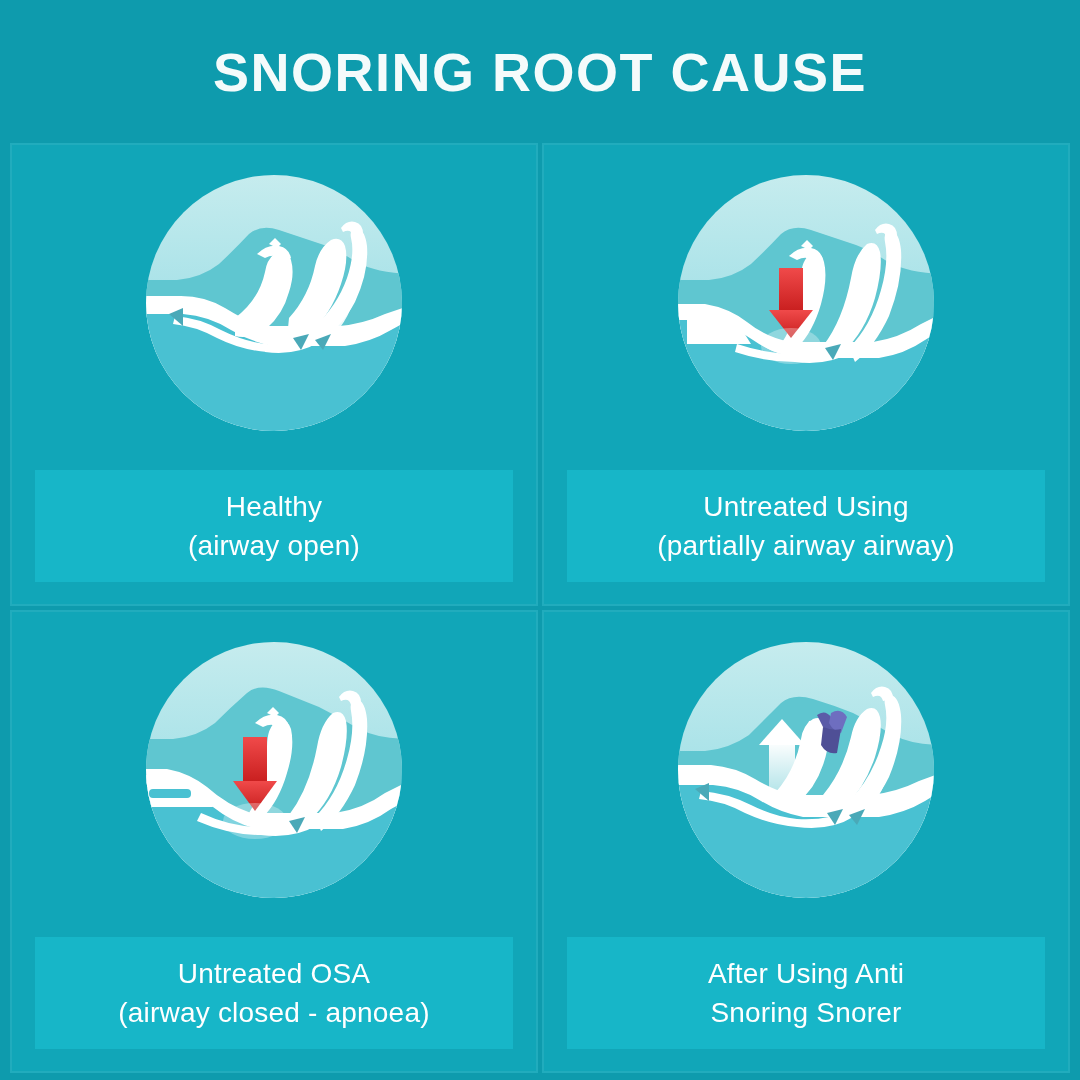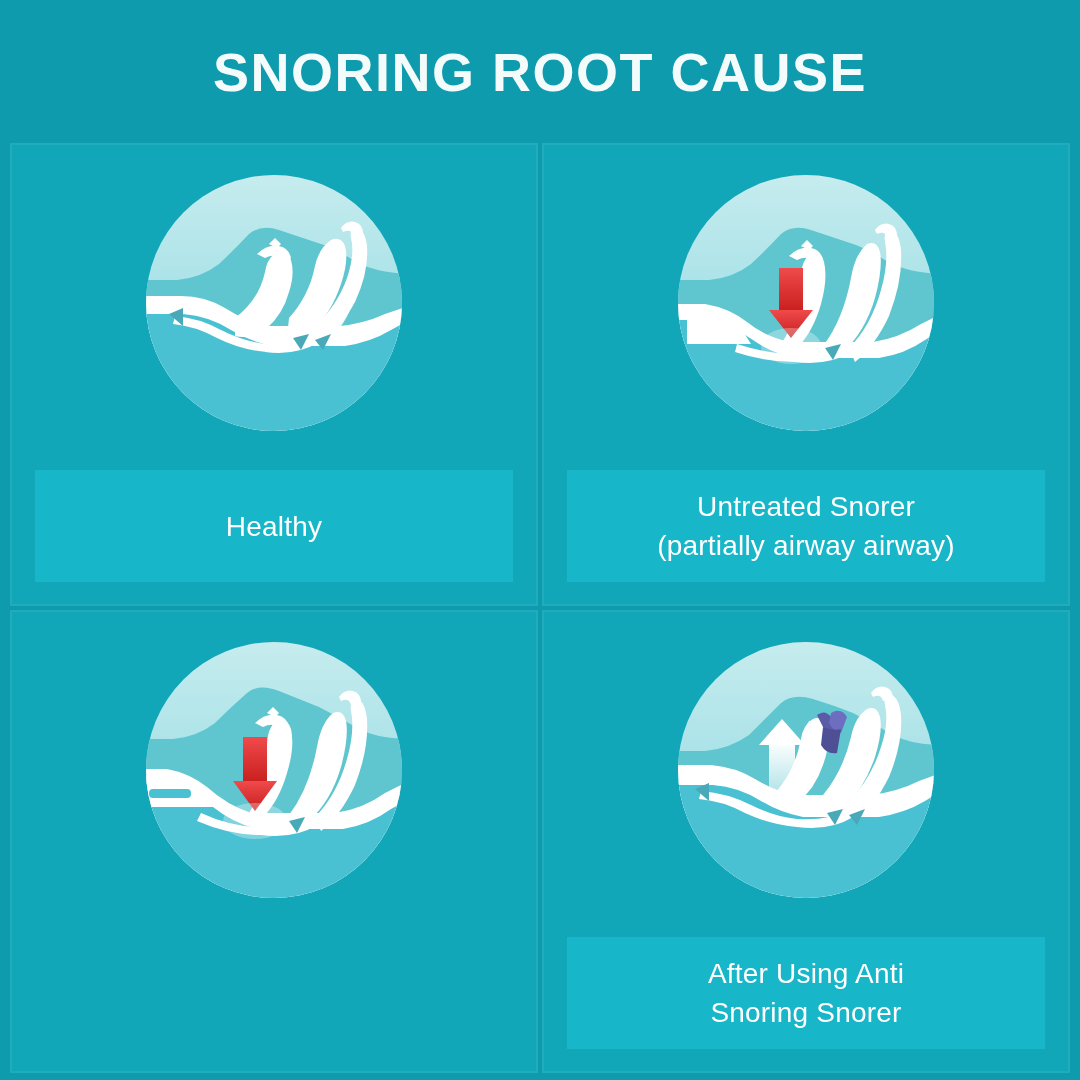--- a/index.html
+++ b/index.html
@@ -106,20 +106,21 @@
             <path d="M126 176 Q156 178 176 166 L180 174 Q158 188 126 184 Z" fill="#FFFFFF"></path>
             <path d="M30 146 L44 140 L44 158 Z" fill="#4AA9B8"></path>
             <path d="M154 170 L170 166 L162 182 Z" fill="#4AA9B8"></path>
             <path d="M186 162 Q204 142 210 116 L218 120 Q212 150 192 170 Z" fill="#FFFFFF" opacity="0.9"></path>
             <path d="M176 172 L192 166 L184 182 Z" fill="#4AA9B8"></path>
           </g>
         </svg>
       </div>
       <div class="label-band">
         <div class="label-line">Healthy</div>
+        <div class="label-line">(airway open)</div>
       </div>
     </div>
 
     <div class="card">
       <div class="illus-wrap">
         <svg viewBox="0 0 270 270" xmlns="http://www.w3.org/2000/svg">
           <defs>
             <linearGradient id="cg2" x1="0" y1="0" x2="0" y2="1">
               <stop offset="0%" stop-color="#C6ECEE"></stop>
               <stop offset="48%" stop-color="#A8E2E8"></stop>
@@ -160,21 +161,21 @@
             <path d="M124 186 Q156 188 176 176 L180 184 Q158 198 124 194 Z" fill="#FFFFFF"></path>
             <path d="M154 180 L170 176 L162 192 Z" fill="#4AA9B8"></path>
             <path d="M92 168 Q104 178 118 180 L114 186 Q98 184 88 174 Z" fill="#FFFFFF"></path>
             <rect x="108" y="100" width="24" height="44" fill="url(#ra2)"></rect>
             <path d="M98 142 L142 142 L120 170 Z" fill="url(#ra2)"></path>
             <ellipse cx="120" cy="178" rx="30" ry="18" fill="#FFFFFF" opacity="0.30"></ellipse>
           </g>
         </svg>
       </div>
       <div class="label-band">
-        <div class="label-line">Untreated Snorer</div>
+        <div class="label-line">Untreated Using</div>
         <div class="label-line">(partially airway airway)</div>
       </div>
     </div>
 
     <div class="card">
       <div class="illus-wrap">
         <svg viewBox="0 0 270 270" xmlns="http://www.w3.org/2000/svg">
           <defs>
             <linearGradient id="cg3" x1="0" y1="0" x2="0" y2="1">
               <stop offset="0%" stop-color="#C6ECEE"></stop>
@@ -204,20 +205,24 @@
             <path d="M6 140 L46 140 Q58 144 66 156 L74 172 L6 172 Z" fill="#FFFFFF"></path>
             <rect x="10" y="154" width="42" height="9" rx="4" fill="#49C1D2"></rect>
             <path d="M62 178 Q92 192 122 192 L122 200 Q90 200 58 186 Z" fill="#FFFFFF"></path>
             <path d="M122 192 Q154 194 174 182 L178 190 Q156 204 122 200 Z" fill="#FFFFFF"></path>
             <path d="M150 186 L166 182 L158 198 Z" fill="#4AA9B8"></path>
             <rect x="104" y="102" width="24" height="46" fill="url(#ra3)"></rect>
             <path d="M94 146 L138 146 L116 176 Z" fill="url(#ra3)"></path>
             <ellipse cx="116" cy="186" rx="32" ry="18" fill="#FFFFFF" opacity="0.30"></ellipse>
           </g>
         </svg>
+      </div>
+      <div class="label-band">
+        <div class="label-line">Untreated OSA</div>
+        <div class="label-line">(airway closed - apnoea)</div>
       </div>
     </div>
 
     <div class="card">
       <div class="illus-wrap">
         <svg viewBox="0 0 270 270" xmlns="http://www.w3.org/2000/svg">
           <defs>
             <linearGradient id="cg4" x1="0" y1="0" x2="0" y2="1">
               <stop offset="0%" stop-color="#C6ECEE"></stop>
               <stop offset="48%" stop-color="#A8E2E8"></stop>

